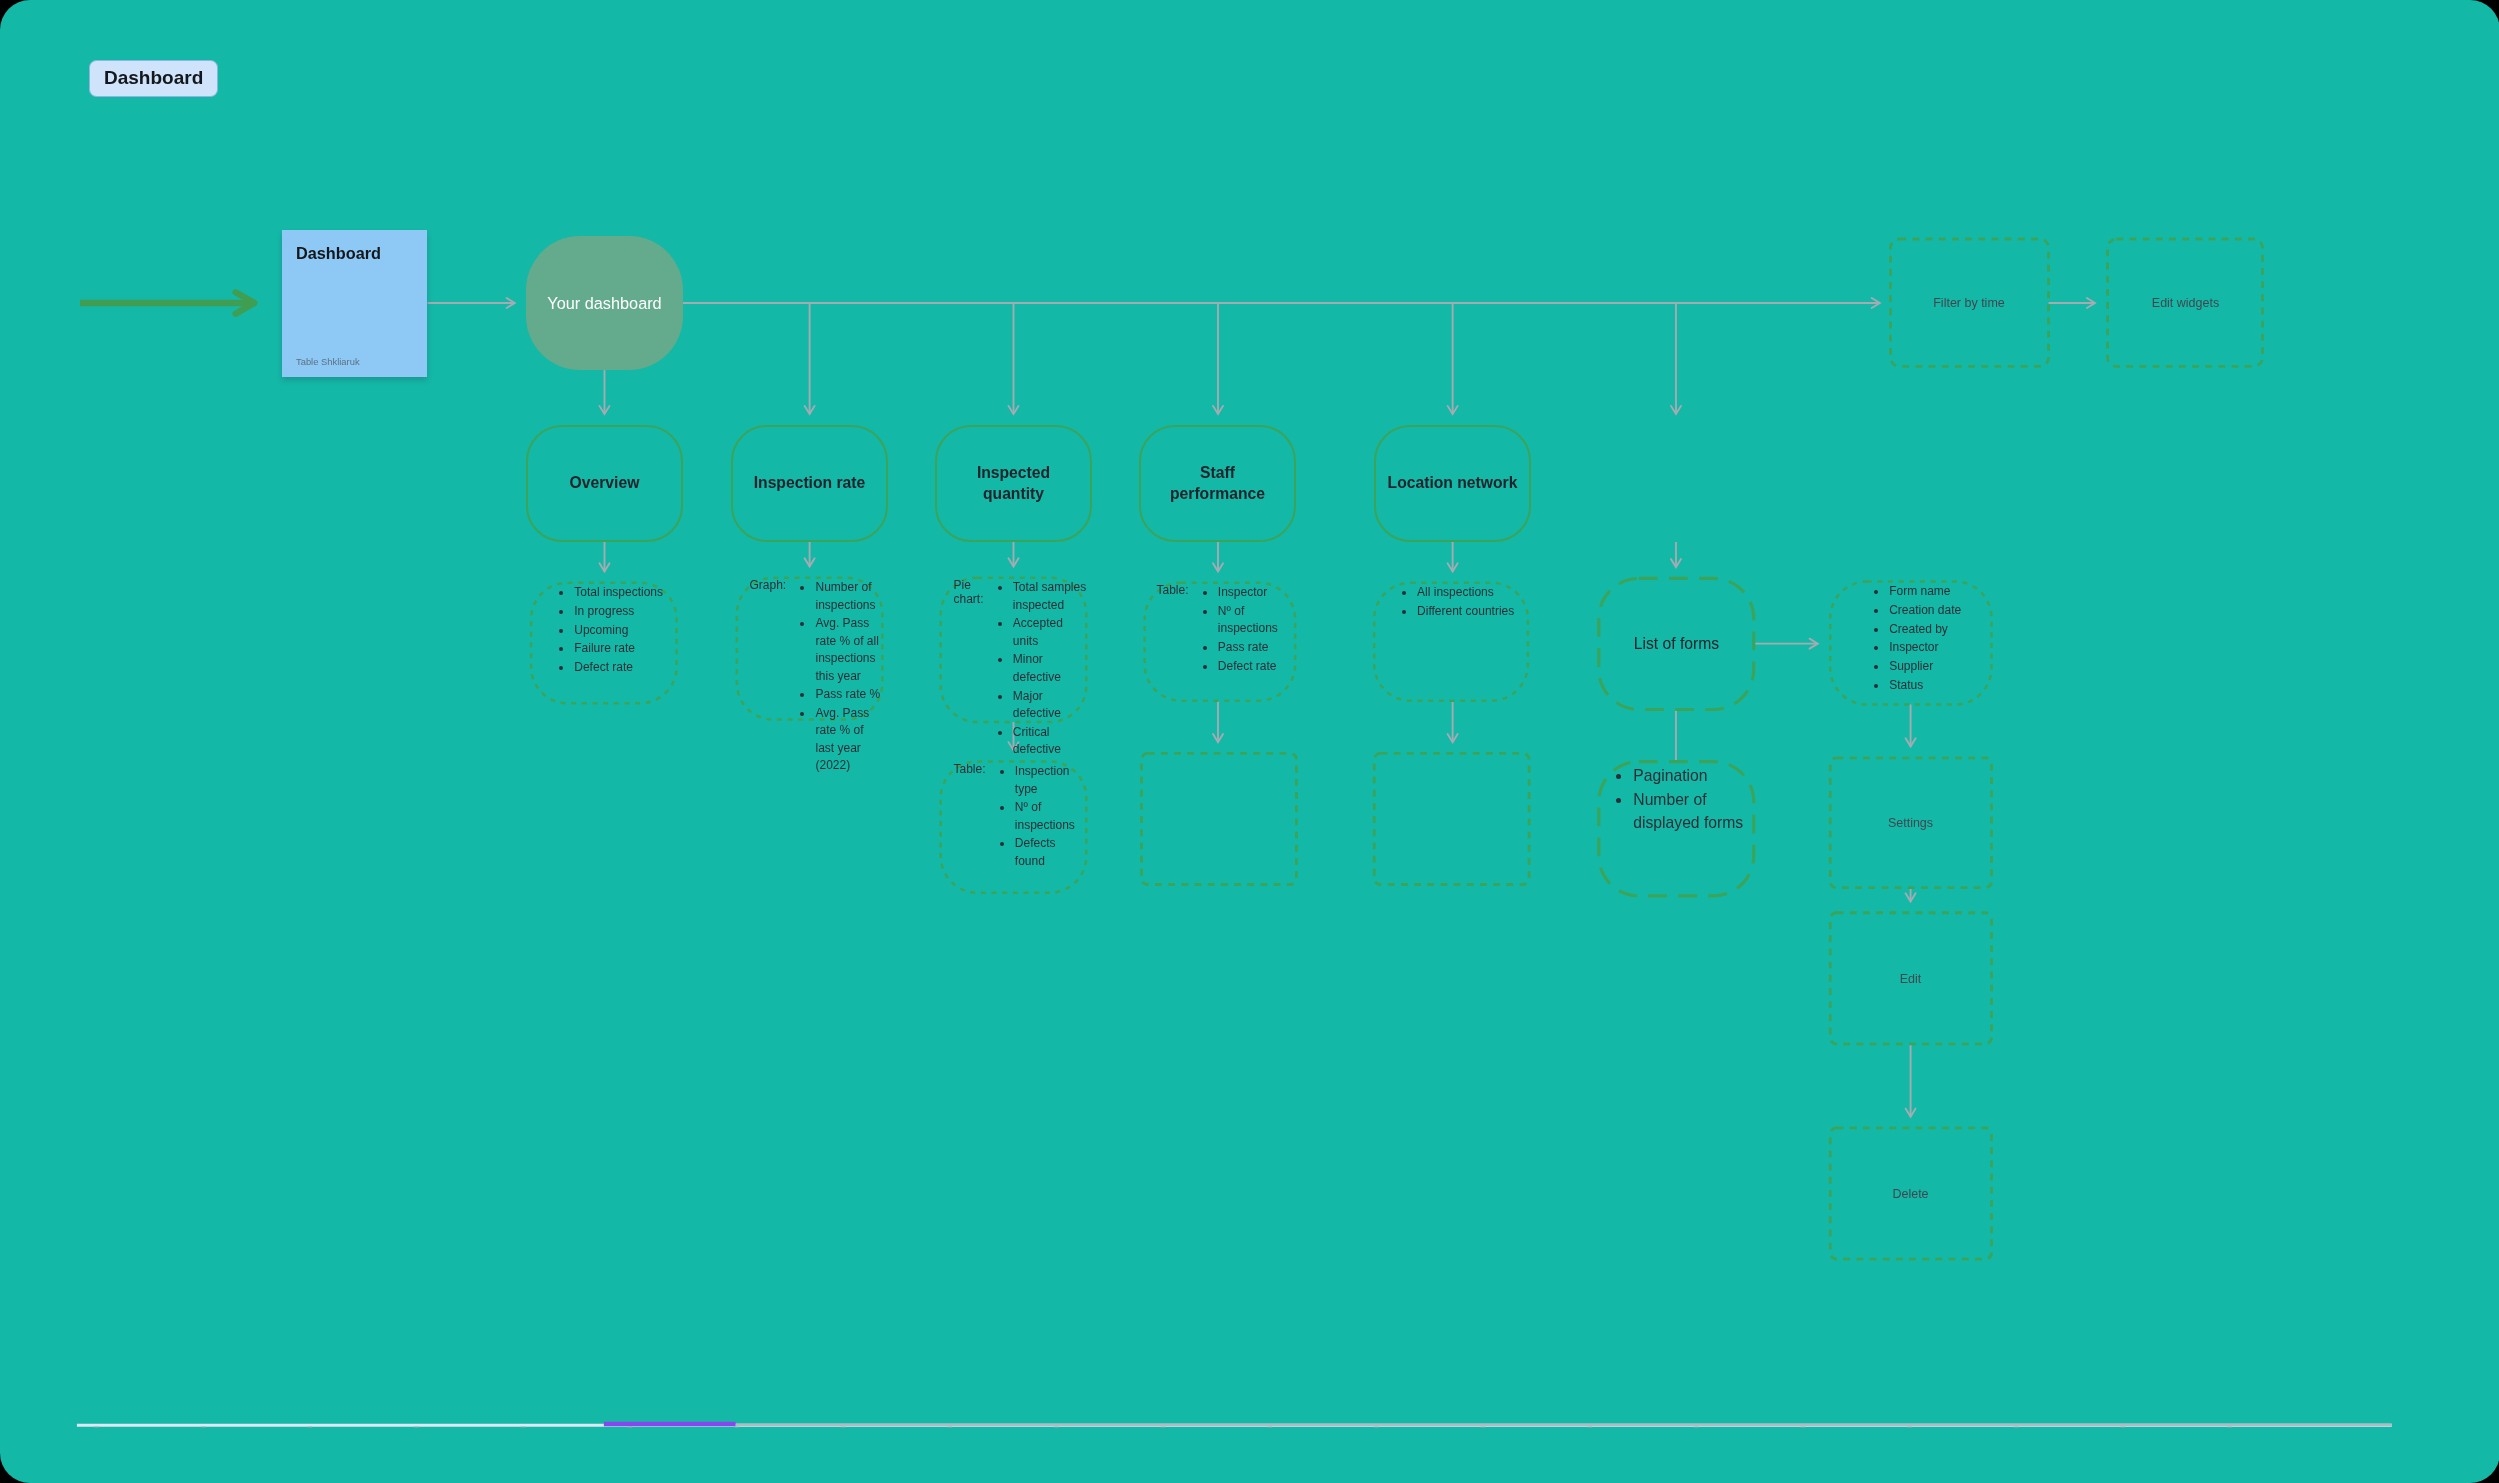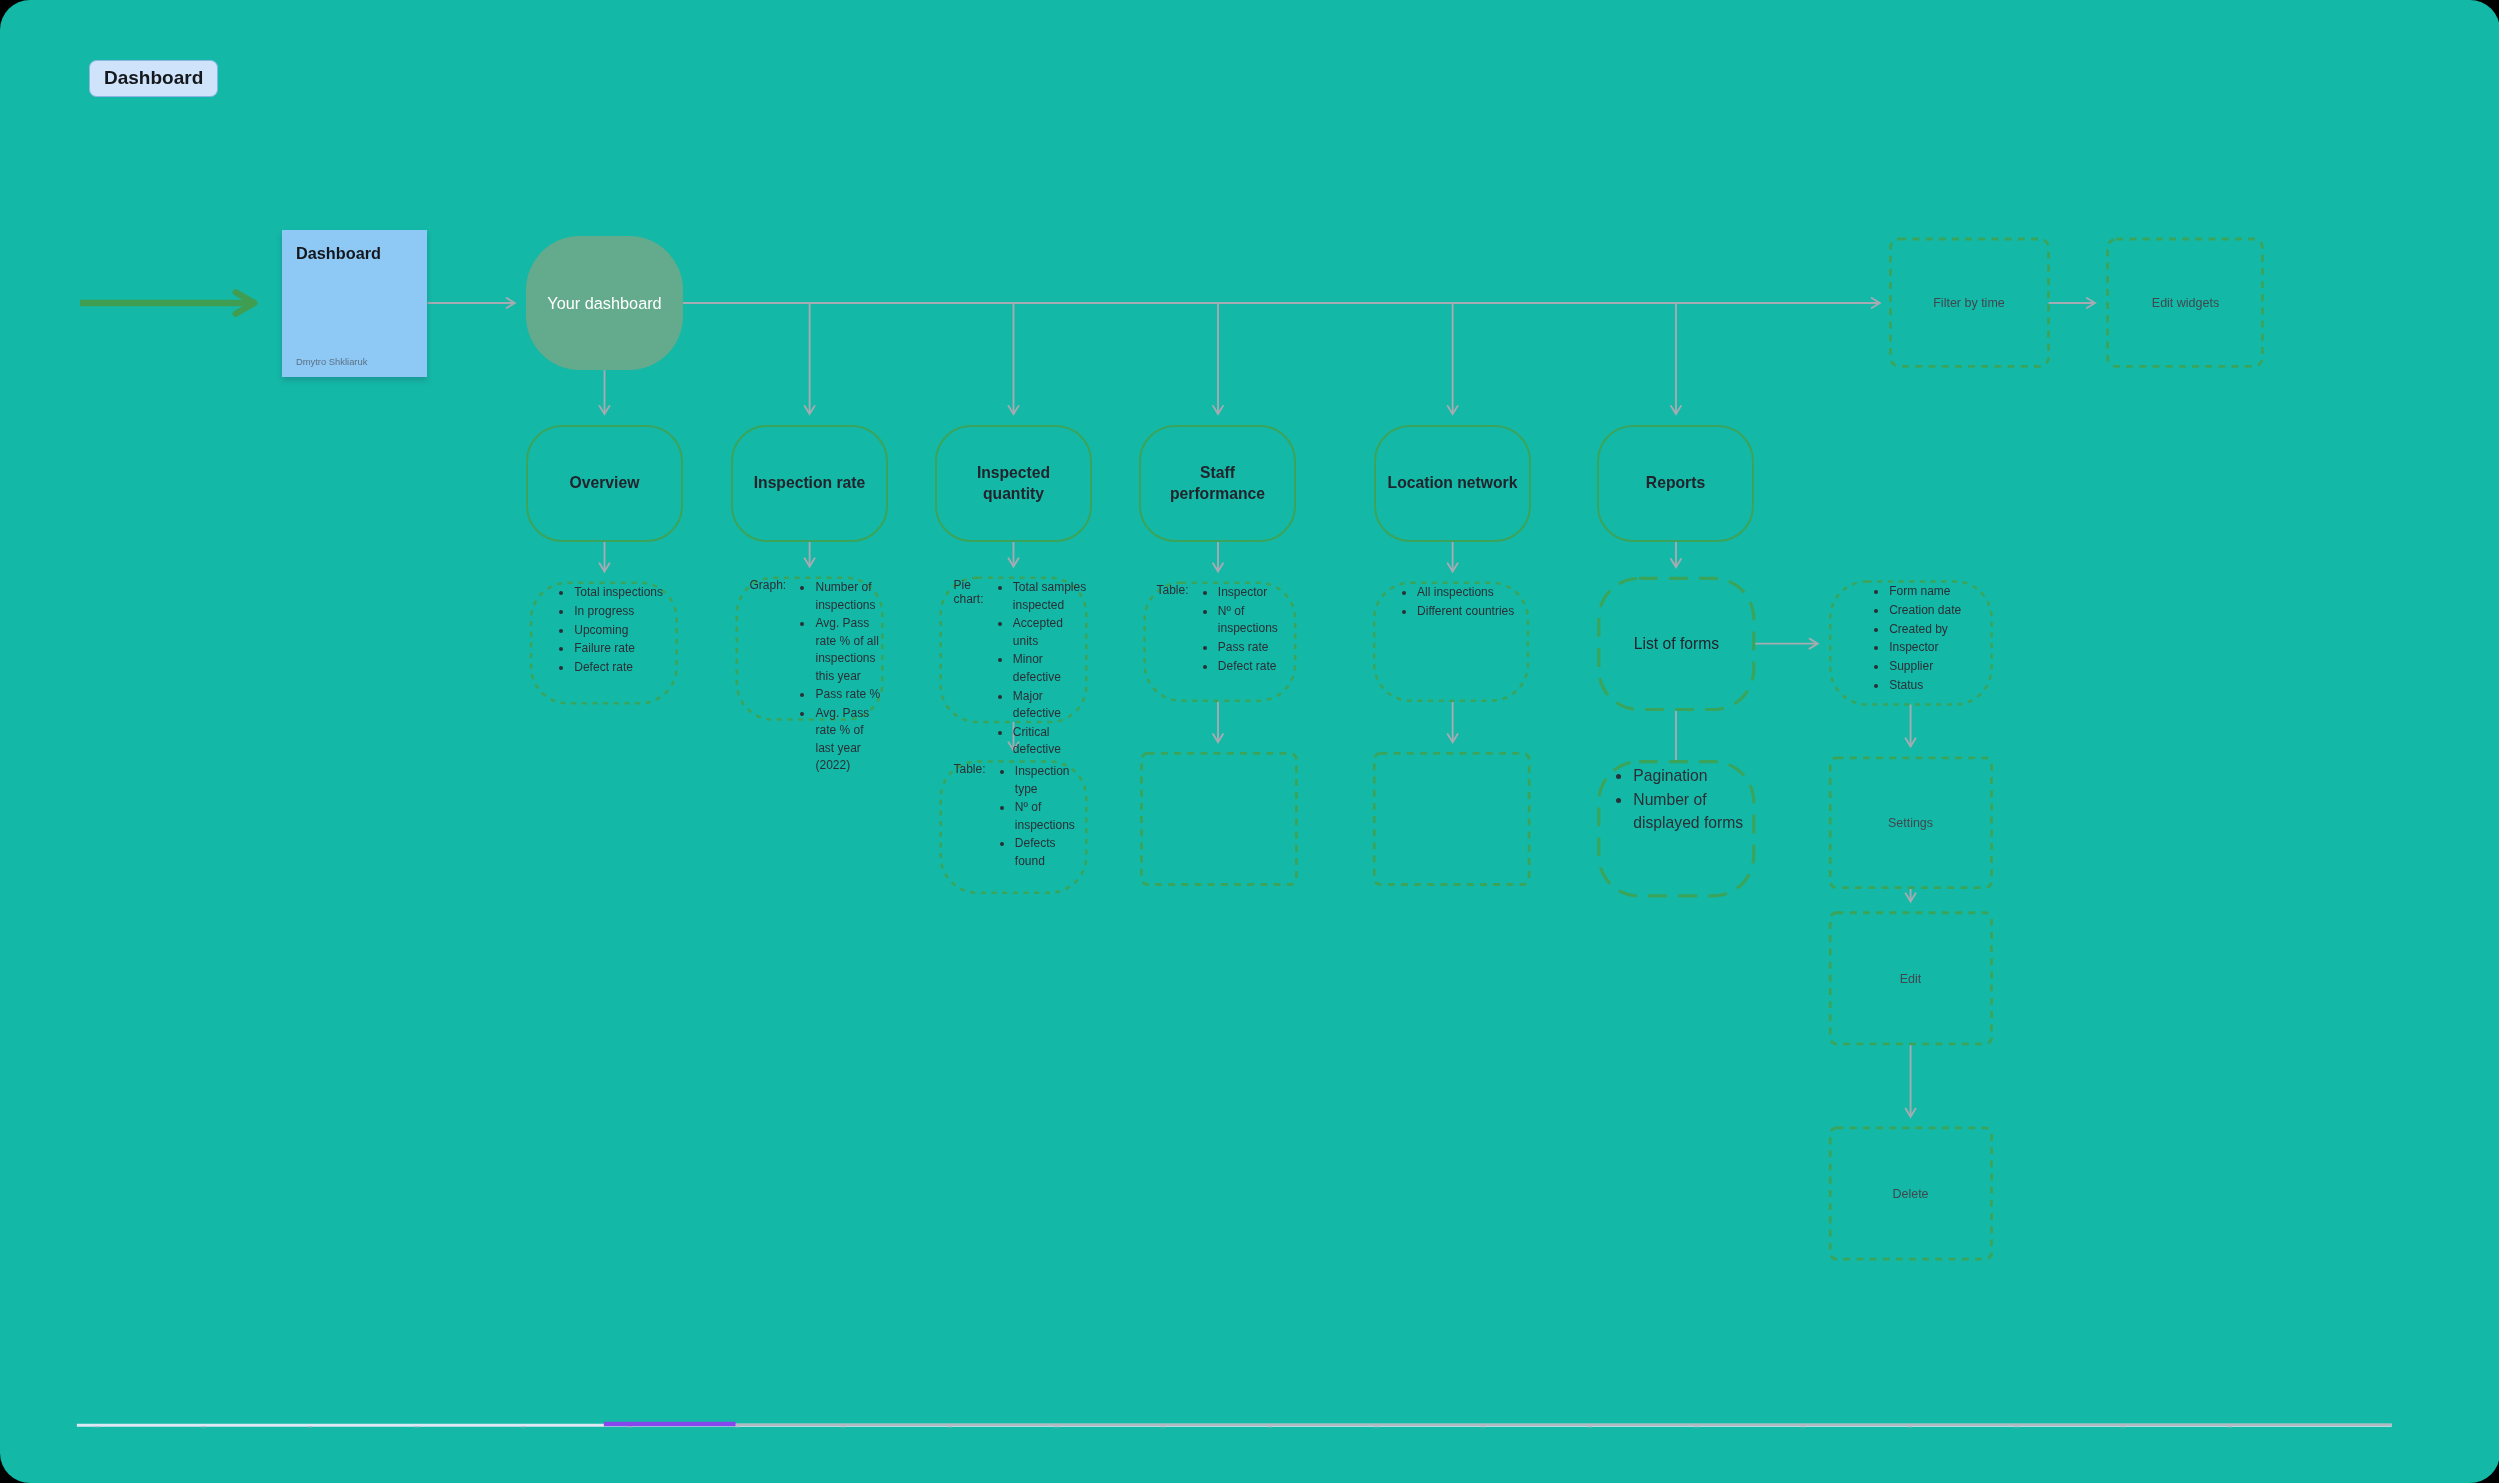--- a/index.html
+++ b/index.html
@@ -120,33 +120,32 @@
       <line x1="150" y1="2274" x2="3700" y2="2274" stroke="#b9c0c9" stroke-width="2" stroke-dasharray="7 163"></line>
       <line x1="1172" y1="2271" x2="3812" y2="2271" stroke="#b3b9c0" stroke-width="4"></line>
       <line x1="962" y1="2270" x2="1172" y2="2270" stroke="#8747ec" stroke-width="7"></line>
     </g>
   </svg>
 
   <div class="abs badge">Dashboard</div>
 
   <div class="abs sticky">
     <div class="sticky-title">Dashboard</div>
-    <div class="sticky-author">Dmytro Shkliaruk</div>
+    <div class="sticky-author">Table Shkliaruk</div>
   </div>
 
   <div class="abs root-node">Your dashboard</div>
 
   <div class="abs section-node" style="left:526px">Overview</div>
   <div class="abs section-node" style="left:731px">Inspection rate</div>
   <div class="abs section-node" style="left:935px">Inspected
 quantity</div>
   <div class="abs section-node" style="left:1139px">Staff
 performance</div>
   <div class="abs section-node" style="left:1374px">Location network</div>
-  <div class="abs section-node" style="left:1597px">Reports</div>
 
   <div class="abs list-box" style="left:531px;top:583px;width:146px;height:120px">
     <ul>
         <li>Total inspections</li>
         <li>In progress</li>
         <li>Upcoming</li>
         <li>Failure rate</li>
         <li>Defect rate</li>
       </ul>
   </div>

